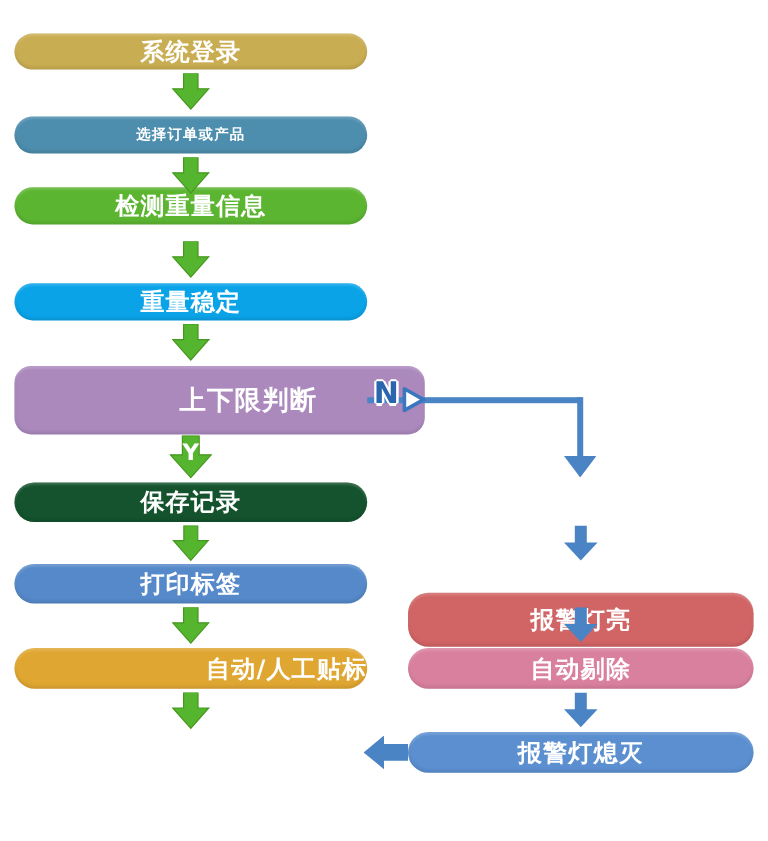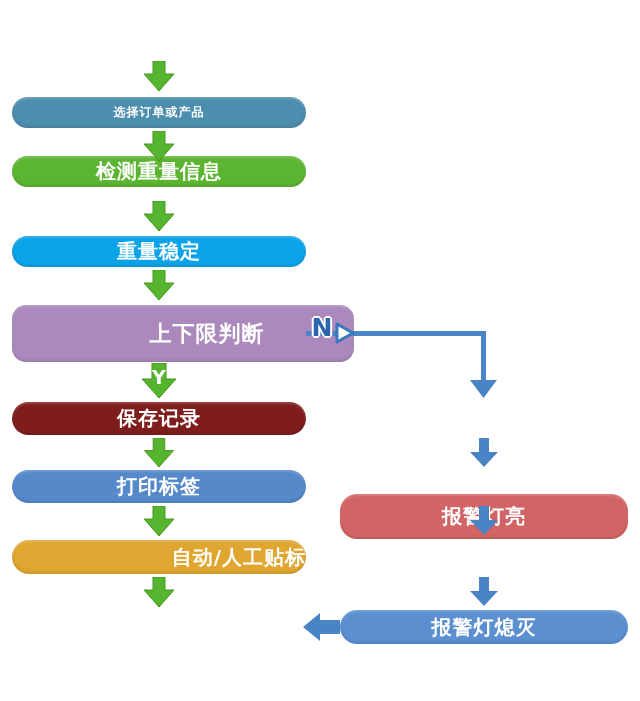--- a/index.html
+++ b/index.html
@@ -26,55 +26,61 @@
     position:absolute;left:309px;top:313px;width:26px;text-align:center;
     font-weight:bold;font-size:25px;z-index:3;
     text-shadow:-2px 0 #fff,2px 0 #fff,0 -2px #fff,0 2px #fff,-1px -1px #fff,1px 1px #fff,-1px 1px #fff,1px -1px #fff;
   }
 </style>
 </head>
 <body>
 
 <div class="canvas">
 
+  <div class="node pill" style="left: 12px; top: 28px; width: 294px; height: 30px; background-color: rgb(201, 173, 82);">
+    <span class="node-label">系统登录</span>
+  </div>
 
   <div class="node pill" style="left: 12px; top: 97px; width: 294px; height: 31px; background-color: rgb(77, 141, 173);">
     <span class="node-label small-text">选择订单或产品</span>
   </div>
 
   <div class="node pill" style="left: 12px; top: 156px; width: 294px; height: 31px; background-color: rgb(92, 181, 49);">
     <span class="node-label">检测重量信息</span>
   </div>
 
   <div class="node pill" style="left: 12px; top: 236px; width: 294px; height: 31px; background-color: rgb(10, 163, 232);">
     <span class="node-label">重量稳定</span>
   </div>
 
   <div class="node rrect" style="left: 12px; top: 305px; width: 294px; height: 57px; font-size: 22px; background-color: rgb(171, 137, 189);">
     <span class="node-label">上下限判断</span>
   </div>
 
-  <div class="node pill" style="left: 12px; top: 402px; width: 294px; height: 33px; background-color: #7f1d1d;">
+  <div class="node pill" style="left: 12px; top: 402px; width: 294px; height: 33px; background-color: #14532d;">
     <span class="node-label">保存记录</span>
   </div>
 
   <div class="node pill" style="left: 12px; top: 470px; width: 294px; height: 33px; background-color: rgb(85, 137, 201);">
     <span class="node-label">打印标签</span>
   </div>
 
   <div class="node pill" style="left: 12px; top: 540px; width: 294px; height: 34px; background-color: rgb(224, 166, 50); justify-content: flex-end;">
     <span class="node-label">自动/人工贴标</span>
   </div>
 
 
 
   <div class="node pill" style="left: 340px; top: 470px; width: 288px; height: 45px; background-color: rgb(209, 100, 101); margin-top: 24px;">
     <span class="node-label">报警灯亮</span>
   </div>
 
+  <div class="node pill" style="left: 340px; top: 540px; width: 288px; height: 34px; background-color: rgb(217, 128, 159);">
+    <span class="node-label">自动剔除</span>
+  </div>
 
   <div class="node pill" style="left: 340px; top: 610px; width: 288px; height: 34px; background-color: rgb(91, 143, 208);">
     <span class="node-label">报警灯熄灭</span>
   </div>
 
   <div class="arrow" style="left: 143px; top: 61px; color: rgb(85, 181, 46);">
     <svg width="32" height="31" viewBox="0 0 32 31">
         <path d="M10,0 L22,0 L22,13 L31,13 L16,30 L1,13 L10,13 Z" fill="currentColor" stroke="#46971f" stroke-width="1"></path>
       </svg>
   </div>

